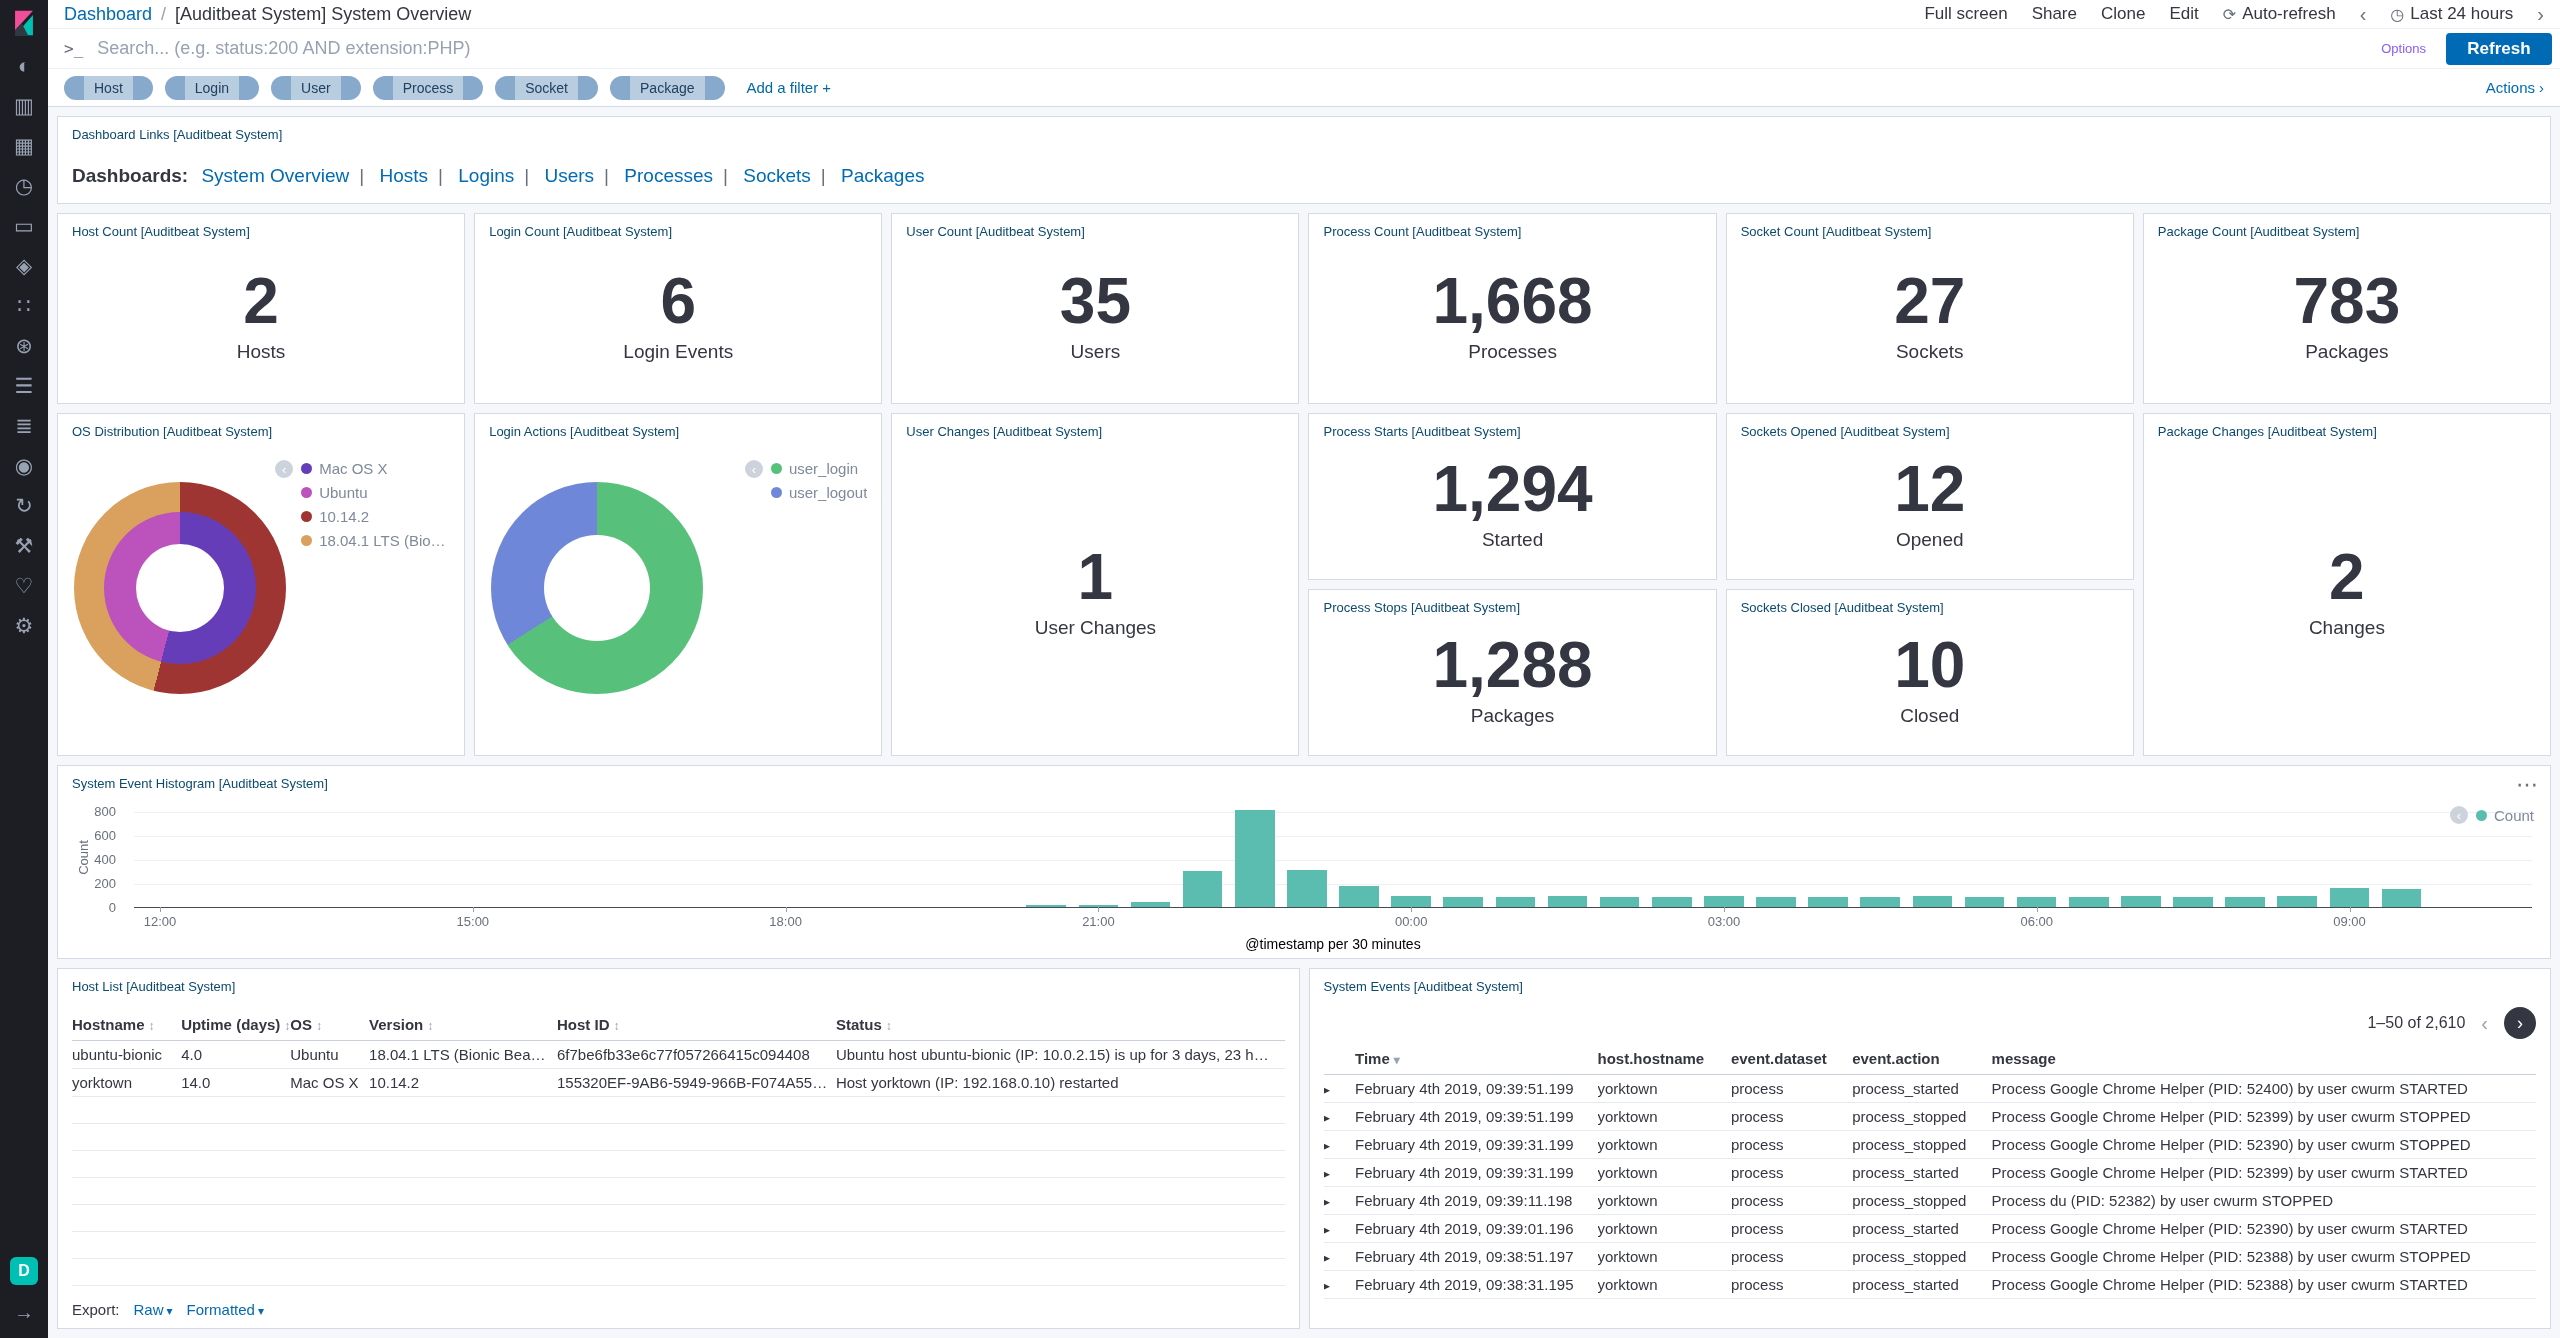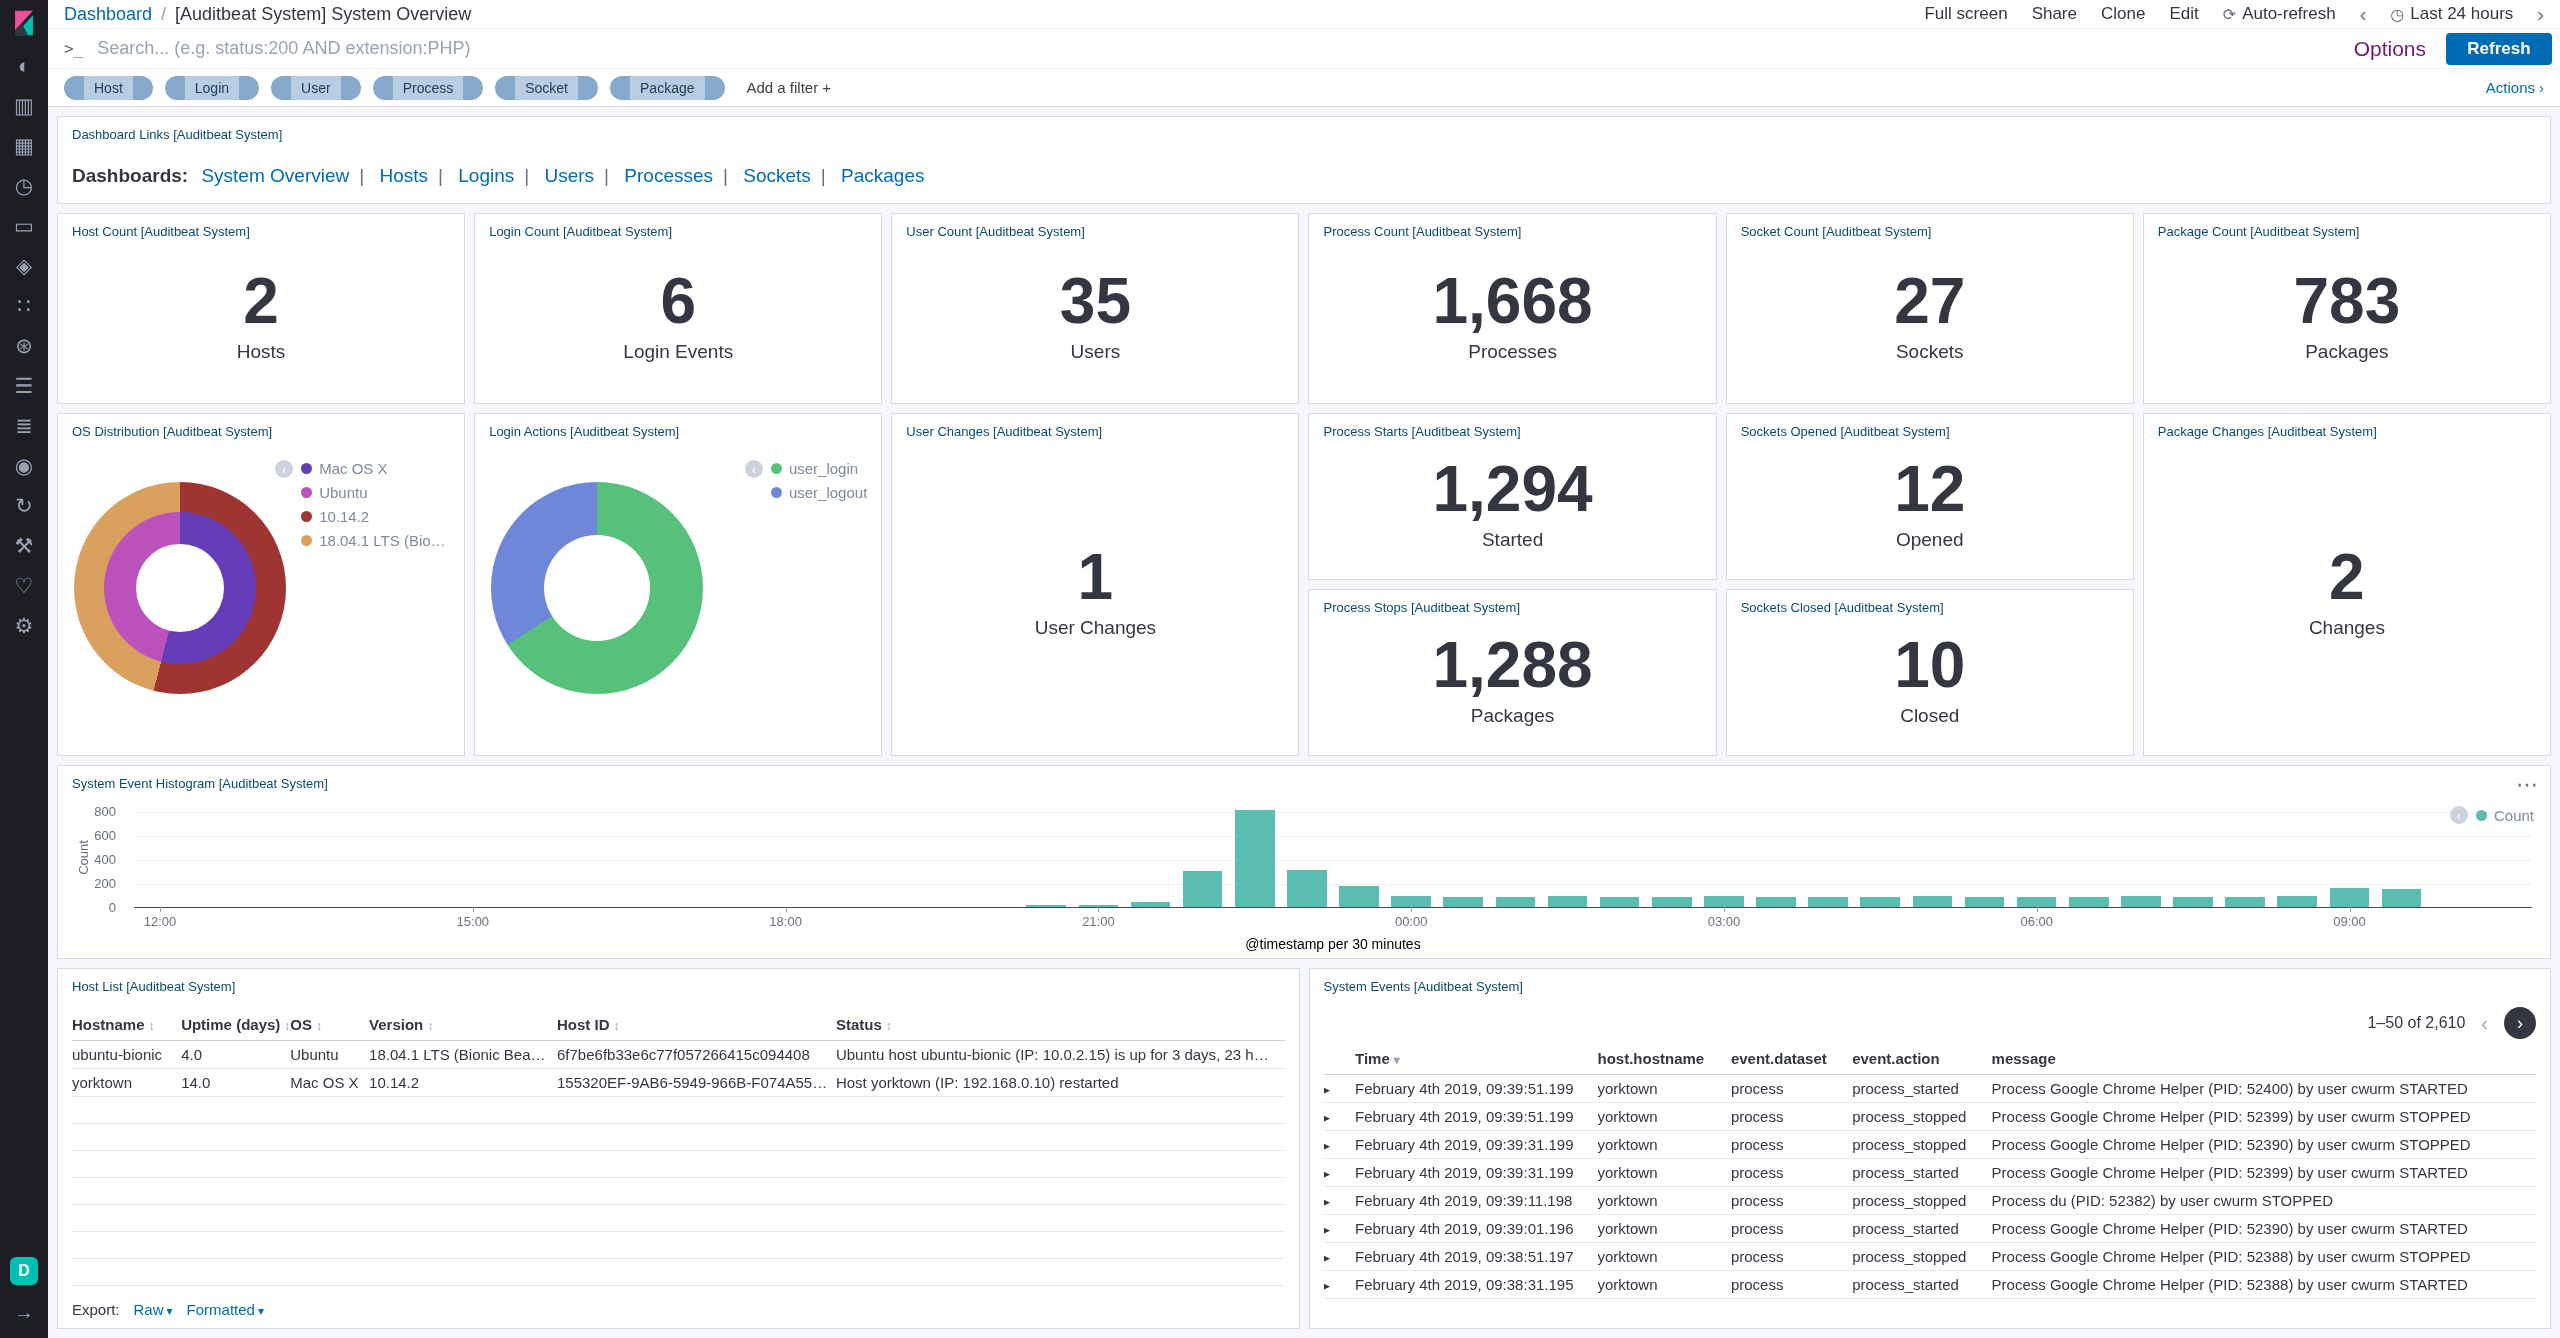--- a/index.html
+++ b/index.html
@@ -25,27 +25,27 @@
   .top-actions { margin-left:auto; display:flex; align-items:center; gap:24px; font-size:17px; color:#343741; }
   .top-actions > span { cursor:pointer; white-space:nowrap; }
   .with-icon { display:inline-flex; align-items:center; gap:6px; }
   .ic { color:#69707d; font-size:16px; }
   .chev { color:#69707d; font-size:20px; }
 
   .search-row { height:40px; display:flex; align-items:center; padding:0 8px 0 16px; border-top:1px solid #f0f2f6; }
   .prompt-icon { color:#69707d; font-family:"DejaVu Sans Mono", monospace; font-size:16px; margin-right:14px; }
   .search { flex:1; border:none; outline:none; font-size:18px; color:#c2410c; font-family:"Liberation Sans",sans-serif; }
   .search::placeholder { color:#98a2b3; }
-  .options-link { color:#701a75; font-size:21px; margin:0 20px; cursor:pointer; }
+  .options-link { color:#8b5cf6; font-size:13px; margin:0 20px; cursor:pointer; }
   .refresh-btn { height:32px; min-width:106px; background:#006bb4; color:#fff; border:none; border-radius:4px; font-size:17px; font-weight:bold; cursor:pointer; font-family:"Liberation Sans",sans-serif; }
 
   .filter-row { min-height:38px; display:flex; align-items:center; gap:12px; padding:4px 16px; border-top:1px solid #eef1f6; }
   .pill { height:24px; padding:0 30px; border-radius:12px; display:flex; align-items:center; justify-content:center; font-size:14px; color:#21415f; cursor:pointer;
           background:linear-gradient(to right,#87a9cb 0,#87a9cb 20px,#b9cde1 20px,#b9cde1 calc(100% - 20px),#87a9cb calc(100% - 20px)); }
-  .add-filter { color:#404040; font-size:15px; margin-left:10px; cursor:pointer; }
+  .add-filter { color:#0369a1; font-size:15px; margin-left:10px; cursor:pointer; }
   .filter-actions { margin-left:auto; color:#006bb4; font-size:15px; cursor:pointer; display:flex; align-items:center; gap:4px; }
 
   
   .content { flex:1; min-height:0; padding:9px; display:flex; flex-direction:column; gap:9px; }
   .panel { background:#fff; border:1px solid #d3dae6; position:relative; overflow:hidden; }
   .panel-title { position:absolute; top:10px; left:14px; right:14px; font-size:13px; color:#0c4a6e; white-space:nowrap; overflow:hidden; text-overflow:ellipsis; z-index:3; }
 
   .links-panel { height:88px; flex:none; }
   .links-line { margin:48px 14px 0; font-size:19px; white-space:nowrap; }
   .links-label { font-weight:bold; color:#343741; margin-right:8px; }

